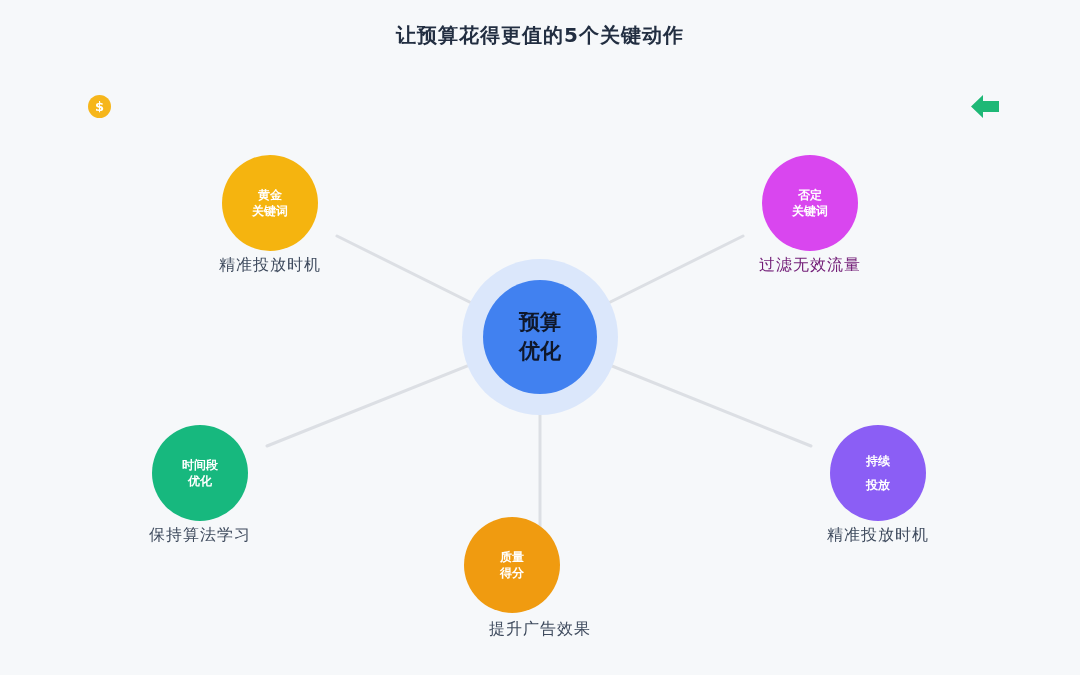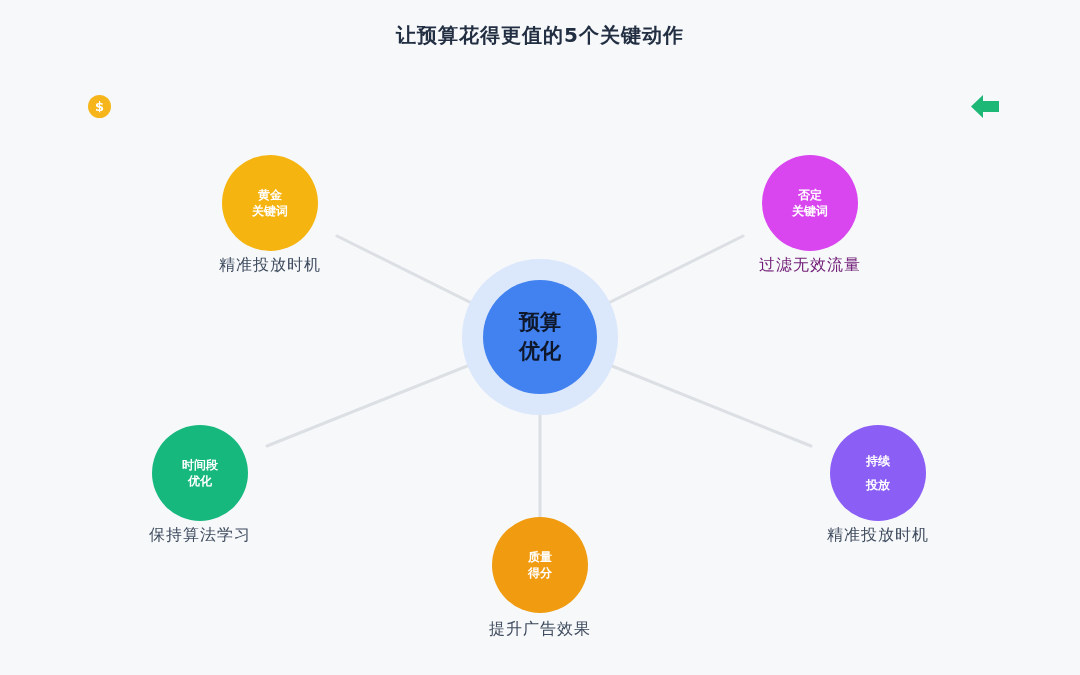--- a/index.html
+++ b/index.html
@@ -45,21 +45,21 @@
 
   .caption {
     position:absolute; width:220px; text-align:center; font-size:16px;
     letter-spacing:1px;
   }
 
   
   .pos-golden  { left:222px; top:155px; }
   .pos-negative{ left:762px; top:155px; }
   .pos-time    { left:152px; top:425px; }
-  .pos-quality { left:492px; top:517px; }
+  .pos-quality { left:464px; top:517px; }
   .pos-cont    { left:830px; top:425px;gap:8px; }
 
   .cap-golden  { left:160px; top:255px; }
   .cap-negative{ left:700px; top:255px; }
   .cap-time    { left:90px;  top:525px; }
   .cap-quality { left:430px; top:619px;text-align:center; }
   .cap-cont    { left:768px; top:525px; }
 </style>
 </head>
 <body style="background-color: rgb(246, 248, 250);">

